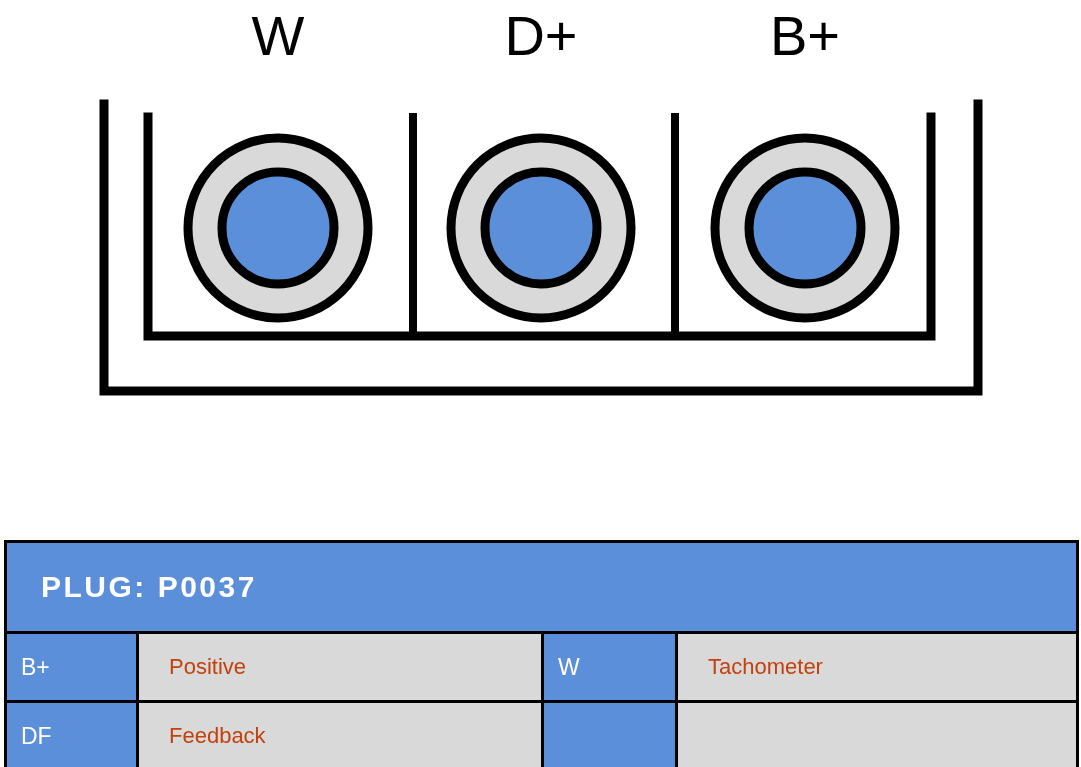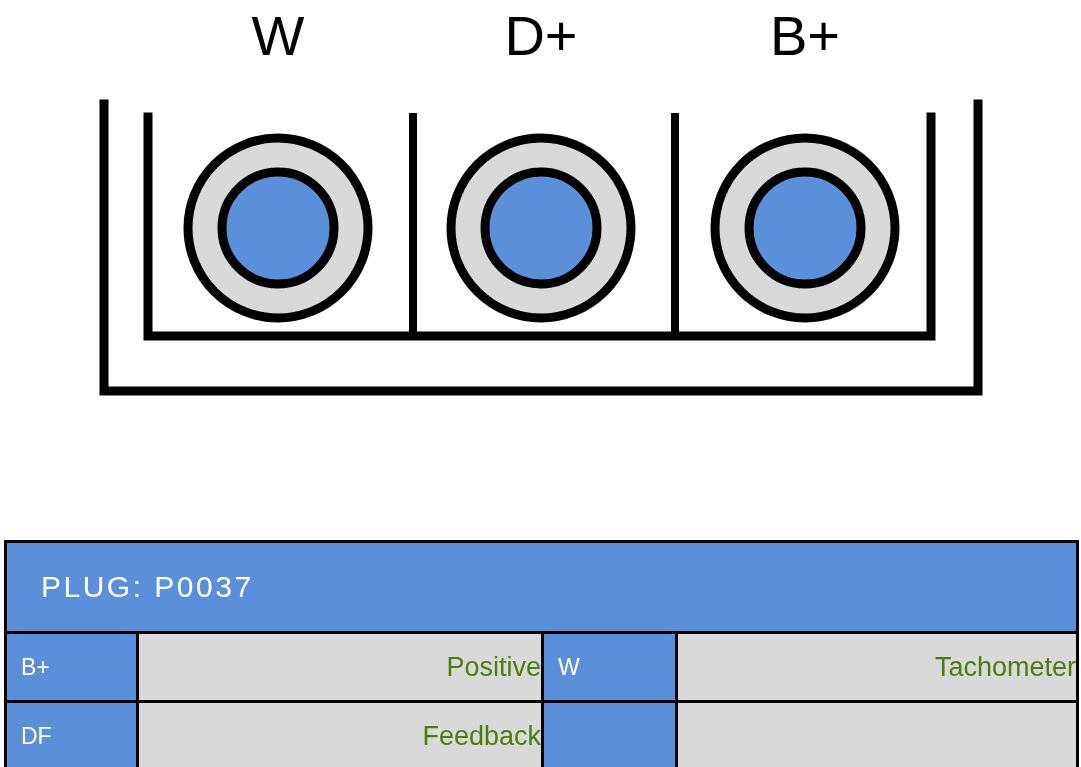--- a/index.html
+++ b/index.html
@@ -47,40 +47,39 @@
   #pinout-table td {
     border: 3px solid #000000;
     padding: 0;
     vertical-align: middle;
   }
   .tbl-header {
     background: #5B8FD9;
     height: 88px;
     color: #ffffff;
     font-size: 30px;
-    font-weight: normal;
+    font-weight: bold;
     letter-spacing: 2.5px;
     padding-left: 34px !important;
   }
   .cell-pin {
     background: #5B8FD9;
     color: #ffffff;
     font-size: 23px;
     font-weight: 400;
     padding-left: 14px !important;
     height: 66px;
   }
   .cell-desc {
     background: #D9D9D9;
-    color: #4d7c0f;
-    font-size: 27px;
+    color: #c2410c;
+    font-size: 22px;
     font-weight: 400;
     padding-left: 30px !important;
     height: 66px;
-    text-align: right;
   }
   .cell-pin.is-empty, .cell-desc.is-empty { }
 </style>
 </head>
 <body>
 
 <div id="connector-diagram">
 
   <span class="terminal-label" style="left:278px; top:8px;">W</span>
   <span class="terminal-label" style="left:541px; top:8px;">D+</span>

